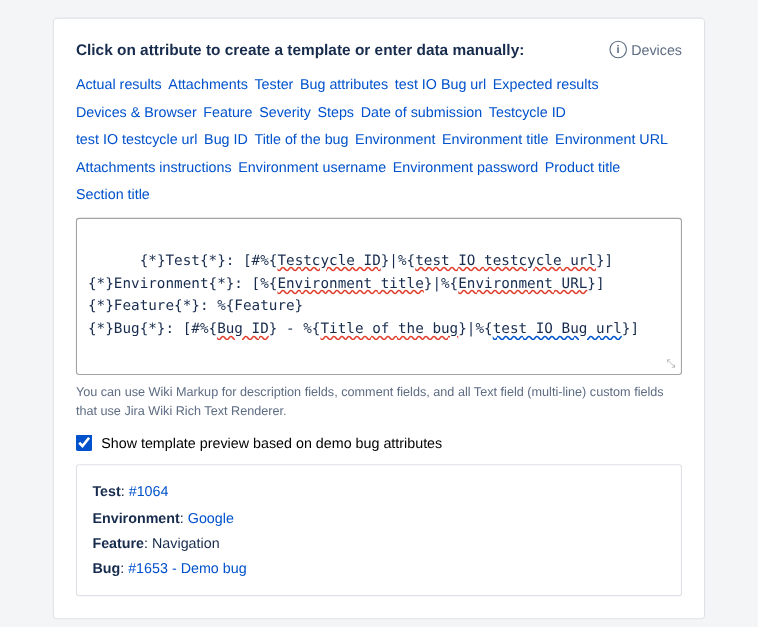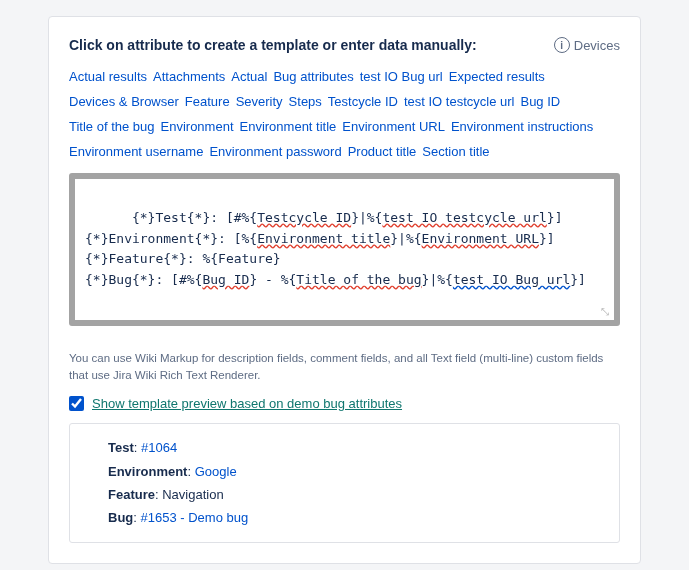--- a/index.html
+++ b/index.html
@@ -60,24 +60,24 @@
       margin-bottom: 12px;
     }
     .tag {
       color: #0052cc;
       font-size: 13px;
       cursor: pointer;
       padding: 2px 0;
       white-space: nowrap;
     }
     .textarea-wrapper {
-      border: 6px solid #a3a3a3;
+      border: 1px solid #a3a3a3;
       border-radius: 3px;
       padding: 8px 10px;
-      margin-bottom: 24px;
+      margin-bottom: 8px;
       min-height: 110px;
       position: relative;
       background: #fff;
     }
     .template-text {
       font-family: monospace;
       font-size: 13px;
       color: #172b4d;
       line-height: 1.6;
       white-space: pre-wrap;
@@ -113,34 +113,32 @@
       margin-bottom: 12px;
     }
     .checkbox-row input[type="checkbox"] {
       width: 15px;
       height: 15px;
       accent-color: #0052cc;
       flex-shrink: 0;
     }
     .checkbox-label {
       font-size: 13px;
-      color: #0f766e;
-      text-decoration: underline;
+      color: #000000;
     }
     .preview-box {
       border: 1px solid #dfe1e6;
       border-radius: 3px;
       padding: 12px 14px;
       background: #fff;
     }
     .preview-row {
       font-size: 13px;
       line-height: 1.8;
       color: #172b4d;
-      margin-left: 24px;
     }
     .preview-row strong {
       font-weight: 700;
     }
     .preview-link {
       color: #0052cc;
       text-decoration: none;
     }
   </style>
 </head>
@@ -152,36 +150,37 @@
     <span class="example-link">
       <span class="info-icon">i</span>
       <span>Devices</span>
     </span>
   </div>
 
   <div class="tags-container">
 
   <span class="tag">Actual results</span>
       <span class="tag">Attachments</span>
-      <span class="tag">Actual</span>
+      <span class="tag">Tester</span>
       <span class="tag">Bug attributes</span>
       <span class="tag">test IO Bug url</span>
       <span class="tag">Expected results</span>
       <span class="tag">Devices &amp; Browser</span>
       <span class="tag">Feature</span>
       <span class="tag">Severity</span>
       <span class="tag">Steps</span>
+      <span class="tag">Date of submission</span>
       <span class="tag">Testcycle ID</span>
       <span class="tag">test IO testcycle url</span>
       <span class="tag">Bug ID</span>
       <span class="tag">Title of the bug</span>
       <span class="tag">Environment</span>
       <span class="tag">Environment title</span>
       <span class="tag">Environment URL</span>
-      <span class="tag">Environment instructions</span>
+      <span class="tag">Attachments instructions</span>
       <span class="tag">Environment username</span>
       <span class="tag">Environment password</span>
       <span class="tag">Product title</span>
       <span class="tag">Section title</span>
     </div>
 
   <div class="textarea-wrapper">
     <div class="template-text">
       <span>{*}Test{*}: [#%{</span><span class="squiggly-red">Testcycle ID</span><span>}|%{</span><span class="squiggly-red">test IO testcycle url</span><span>}]
 {*}Environment{*}: [%{</span><span class="squiggly-red">Environment title</span><span>}|%{</span><span class="squiggly-red">Environment URL</span><span>}]

